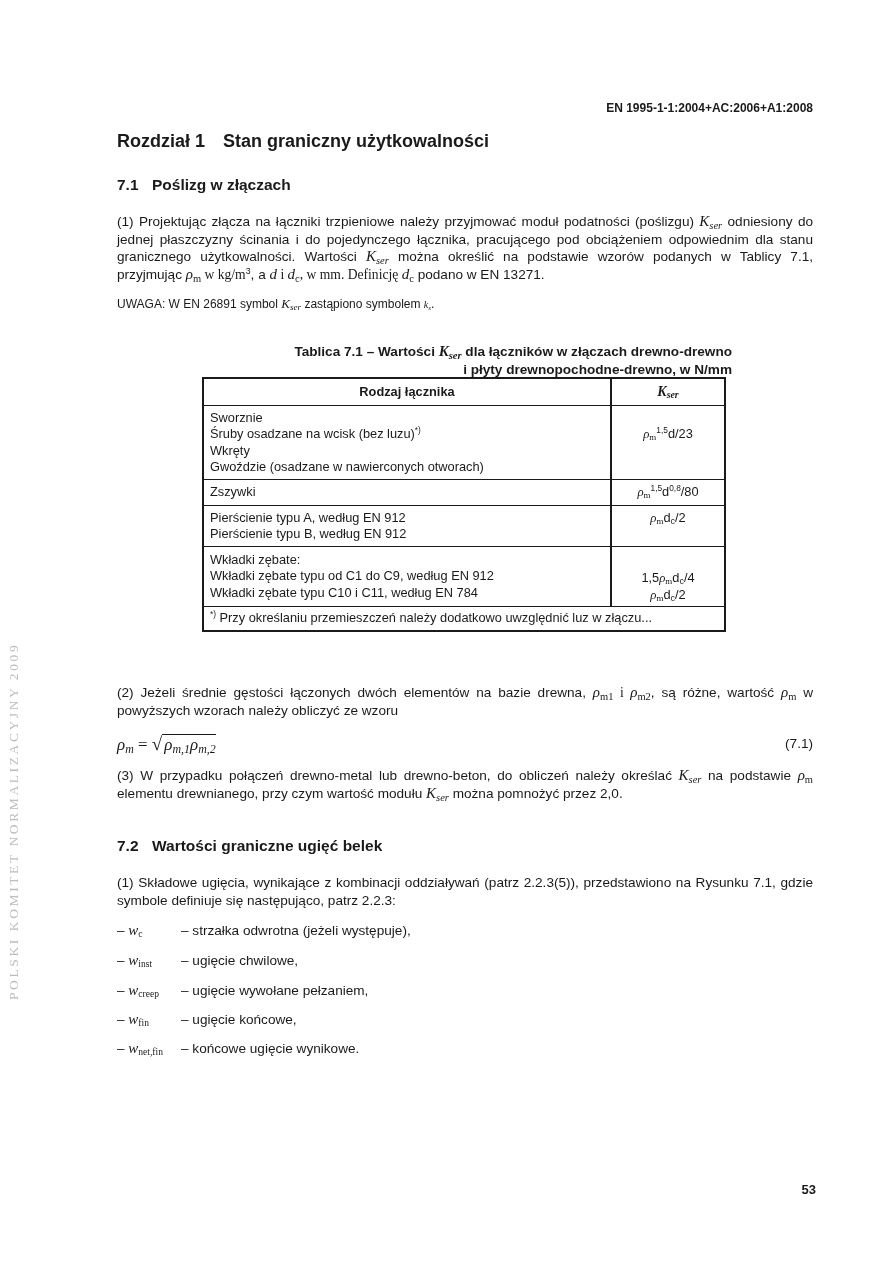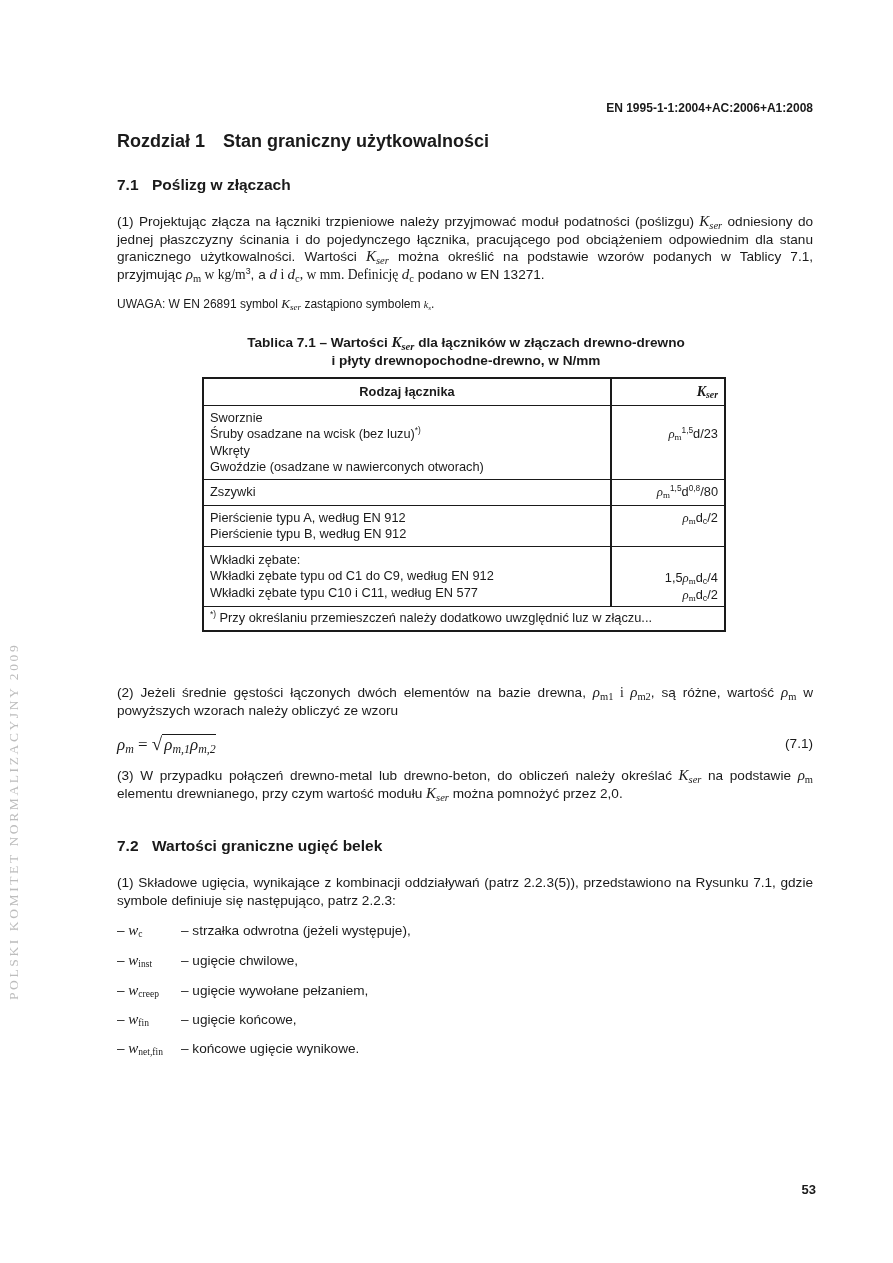--- a/index.html
+++ b/index.html
@@ -12,28 +12,28 @@
   .chapter { top: 131px; left: 117px; font-size: 18px; font-weight: bold; white-space: pre; }
   .chapter .gap { display: inline-block; width: 18px; }
   .section { font-size: 15.5px; font-weight: bold; left: 117px; }
   .section .num { display: inline-block; width: 35px; }
   .para { left: 117px; width: 696px; font-size: 13.6px; line-height: 17.5px; text-align: justify; }
   .note { left: 117px; font-size: 12px; }
   .m { font-family: "Liberation Serif", serif; font-style: italic; font-size: 15px; }
   .mu { font-family: "Liberation Serif", serif; font-style: normal; }
   sub { font-size: 70%; line-height: 0; vertical-align: -0.25em; }
   sup { font-size: 65%; line-height: 0; vertical-align: 0.55em; }
-  .tcap { top: 333px; left: 200px; width: 532px; text-align: center; font-size: 13.6px; font-weight: bold; line-height: 18px; }
+  .tcap { top: 342px; left: 200px; width: 532px; text-align: right; font-size: 13.6px; font-weight: bold; line-height: 18px; }
   table.kser {
     position: absolute; top: 377px; left: 202px; width: 524px;
     border-collapse: collapse; font-size: 12.8px; border: 2px solid #1a1a1a;
   }
   table.kser td, table.kser th { border: 1.5px solid #1a1a1a; padding: 2px 6px; vertical-align: middle; line-height: 16.5px; }
   table.kser th { font-weight: bold; height: 22px; }
-  table.kser td.c2, table.kser th.c2 { width: 100px; text-align: right; border-left: 2.5px solid #1a1a1a; }
+  table.kser td.c2, table.kser th.c2 { width: 100px; text-align: center; border-left: 2.5px solid #1a1a1a; }
   table.kser .rho { font-family: "Liberation Serif", serif; font-style: italic; }
   .eq { top: 733px; left: 117px; font-family: "Liberation Serif", serif; font-style: italic; font-size: 17px; }
   .sqrt { border-top: 1.2px solid #1a1a1a; padding-left: 2px; margin-left: 0; }
   .eqnum { top: 736px; right: 80px; font-size: 13.6px; margin-left: 10px; }
   .defs { left: 117px; font-size: 13.6px; }
   .defrow { position: absolute; left: 0; white-space: nowrap; }
   .defrow .sym { display: inline-block; width: 64px; }
   .pagenum { top: 1182px; right: 77px; font-size: 13px; font-weight: bold; }
   .watermark {
     top: 1000px; left: 6px; transform-origin: 0 0; transform: rotate(-90deg);
@@ -83,21 +83,21 @@
     <td>
       <div>Pierścienie typu A, według EN 912</div>
       <div>Pierścienie typu B, według EN 912</div>
     </td>
     <td class="c2" style="vertical-align:top;padding-top:4px"><span class="rho">ρ</span><sub class="mu">m</sub><span>d</span><sub>c</sub><span>/2</span></td>
   </tr>
   <tr style="height:60px">
     <td>
       <div>Wkładki zębate:</div>
       <div>Wkładki zębate typu od C1 do C9, według EN 912</div>
-      <div>Wkładki zębate typu C10 i C11, według EN 577</div>
+      <div>Wkładki zębate typu C10 i C11, według EN 784</div>
     </td>
     <td class="c2" style="vertical-align:bottom;padding-bottom:3px">
       <div><span>1,5</span><span class="rho">ρ</span><sub class="mu">m</sub>d<sub>c</sub><span>/4</span></div>
       <div><span class="rho">ρ</span><sub class="mu">m</sub>d<sub>c</sub><span>/2</span></div>
     </td>
   </tr>
   <tr style="height:24px">
     <td colspan="2"><sup>*)</sup><span> Przy określaniu przemieszczeń należy dodatkowo uwzględnić luz w złączu...</span></td>
   </tr>
 </tbody>

